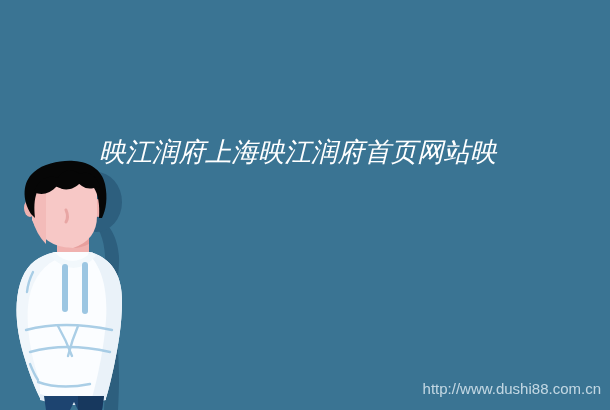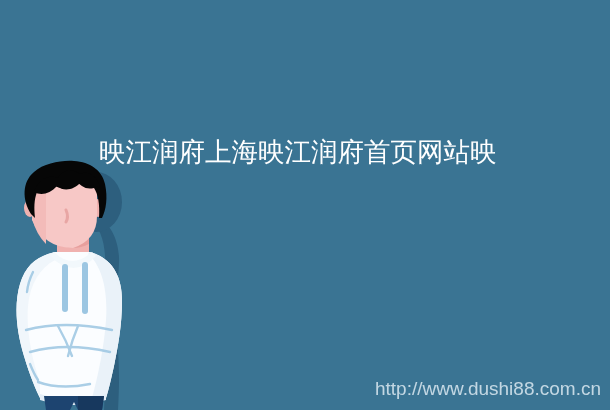--- a/index.html
+++ b/index.html
@@ -37,28 +37,29 @@
     color: #ffffff;
     font-size: 26.5px;
     line-height: 45px;
     letter-spacing: 0px;
     font-weight: 400;
     white-space: nowrap;
   }
   #headline .line {
     display: block;
     height: 45px;
+    font-style: italic;
   }
   
   #watermark {
     position: absolute;
     right: 9px;
     bottom: 12px;
     color: #cfe0ea;
-    font-size: 19px;
+    font-size: 15px;
     line-height: 18px;
     letter-spacing: 0px;
     white-space: nowrap;
     opacity: 0.92;
   }
 </style>
 </head>
 <body>
 
 <div id="banner">

